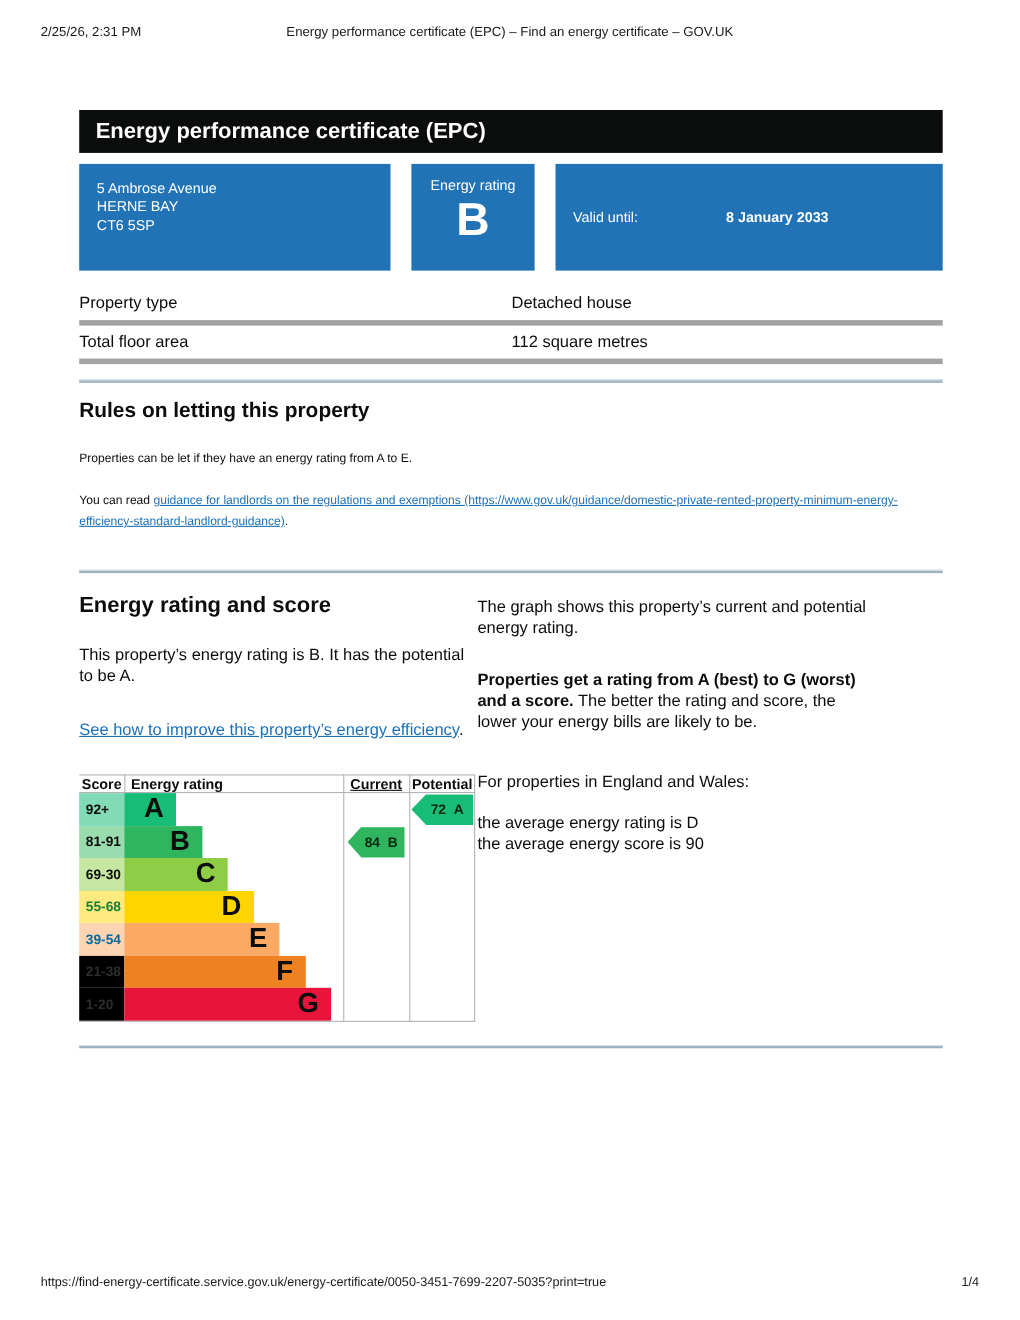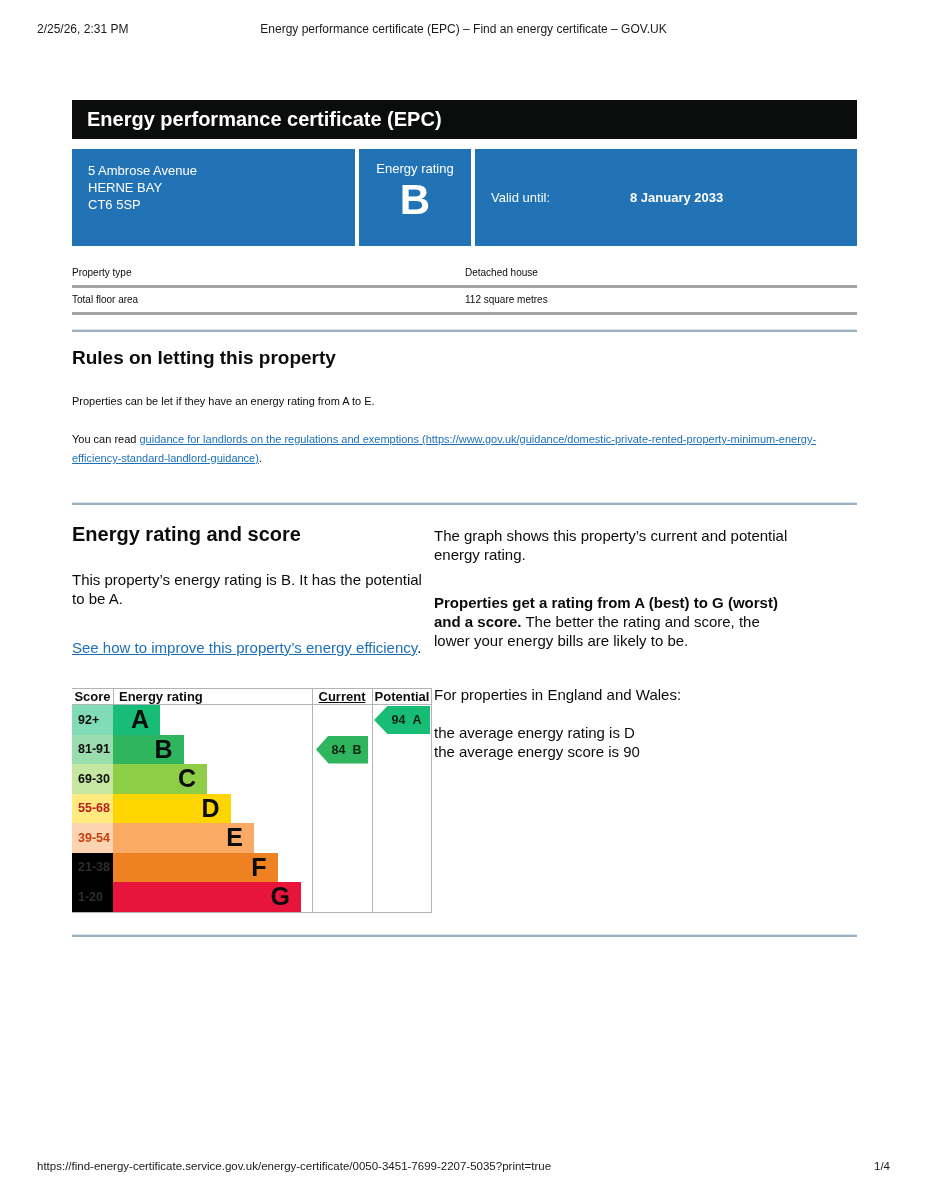--- a/index.html
+++ b/index.html
@@ -10,33 +10,33 @@
   
   .print-header { position:absolute; top:22px; left:37px; right:37px; font-size:12px; color:#1a1a1a; }
   .print-header .ph-title { position:absolute; left:50%; transform:translateX(-50%); white-space:nowrap; }
   .print-footer { position:absolute; top:1160px; left:37px; right:37px; display:flex; justify-content:space-between; font-size:11.5px; color:#1a1a1a; }
 
   .content { position:absolute; top:100px; left:72px; width:785px; }
 
   .title-bar { background:#0b0c0c; height:39px; line-height:39px; padding-left:15px; }
   .title-bar span { color:#ffffff; font-size:20px; font-weight:bold; }
 
-  .summary { display:flex; gap:4px; margin-top:10px; height:97px; }
+  .summary { display:flex; gap:19px; margin-top:10px; height:97px; }
   .summary .panel { background:#2173b6; color:#ffffff; }
   .panel-address { width:283px; padding:13px 16px; font-size:13px; line-height:17px; }
   .panel-rating { width:112px; display:flex; flex-direction:column; align-items:center; padding-top:12px; }
   .panel-rating .er-label { font-size:13px; }
   .panel-rating .er-letter { font-size:42px; font-weight:bold; line-height:44px; margin-top:2px; }
   .panel-meta { flex:1; display:flex; flex-direction:column; gap:4px; background:#fff !important; }
   .panel-meta .meta-row { background:#2173b6; flex:1; display:flex; align-items:center; padding:0 16px; font-size:13px; }
   .panel-meta .meta-label { width:139px; }
   .panel-meta .meta-value { font-weight:bold; }
 
   .facts { margin-top:15px; }
-  .fact-row { display:flex; padding:6px 0 7px 0; border-bottom:3px solid #a3a3a3; font-size:10px; }
+  .fact-row { display:flex; padding:6px 0 7px 0; border-bottom:5px solid #a3a3a3; font-size:15px; }
   .fact-label { width:393px; }
 
   .divider { margin-top:14px; height:3px; background:#9db0be; border-top:1px solid #d6e2ec; }
   .divider.d2 { margin-top:34px; }
   .divider.d3 { margin-top:21px; }
 
   h2.section-heading { font-size:19px; font-weight:bold; margin-top:15px; }
   .rules p { font-size:11px; line-height:19px; width:770px; }
   .rules .p1 { margin-top:23px; }
   .rules .p2 { margin-top:19px; }
@@ -147,25 +147,25 @@
               </div>
               <div class="crow">
                 <div class="score-cell" style="background: rgb(153, 220, 174); color: rgb(11, 12, 12);">81-91</div>
                 <div class="band-cell" style="width: 70.5px; background: rgb(46, 181, 94);">B</div>
               </div>
               <div class="crow">
                 <div class="score-cell" style="background: rgb(198, 231, 162); color: rgb(11, 12, 12);">69-30</div>
                 <div class="band-cell" style="width: 94px; background: rgb(141, 206, 70);">C</div>
               </div>
               <div class="crow">
-                <div class="score-cell" style="background: rgb(255, 234, 128); color: #b91c1c;">55-68</div>
+                <div class="score-cell" style="background: rgb(255, 234, 128); color: #15803d;">55-68</div>
                 <div class="band-cell" style="width: 117.5px; background: rgb(255, 213, 0);">D</div>
               </div>
               <div class="crow">
-                <div class="score-cell" style="background: rgb(253, 212, 178); color: #c2410c;">39-54</div>
+                <div class="score-cell" style="background: rgb(253, 212, 178); color: #0369a1;">39-54</div>
                 <div class="band-cell" style="width: 141px; background: rgb(251, 170, 101);">E</div>
               </div>
               <div class="crow">
                 <div class="score-cell" style="background: rgb(0, 0, 0); color: rgb(46, 46, 46);">21-38</div>
                 <div class="band-cell" style="width: 164.5px; background: rgb(238, 129, 34);">F</div>
               </div>
               <div class="crow">
                 <div class="score-cell" style="background: rgb(0, 0, 0); color: rgb(46, 46, 46);">1-20</div>
                 <div class="band-cell" style="width: 188px; background: rgb(233, 20, 60);">G</div>
               </div>
@@ -173,21 +173,21 @@
           <div class="vh" style="left:41px"></div>
           <div class="vline" style="left:240px"></div>
           <div class="vline" style="left:300px"></div>
           <div class="vline" style="left:359px"></div>
           <div class="chart-bottom"></div>
           <div class="arrow" id="current-arrow" style="top: 47.5px; background: rgb(46, 181, 94);">
             <span>84</span>
               <span>B</span>
           </div>
           <div class="arrow" id="potential-arrow" style="top: 18px; background: rgb(23, 189, 119);">
-            <span>94</span>
+            <span>72</span>
               <span>A</span>
           </div>
         </div>
       </div>
 
       <div class="col-right">
         <p class="rp1">The graph shows this property’s current and potential energy rating.</p>
         <p class="rp2"><b>Properties get a rating from A (best) to G (worst) and a score.</b><span> The better the rating and score, the lower your energy bills are likely to be.</span></p>
         <p class="rp3">For properties in England and Wales:</p>
         <p class="rp4">

